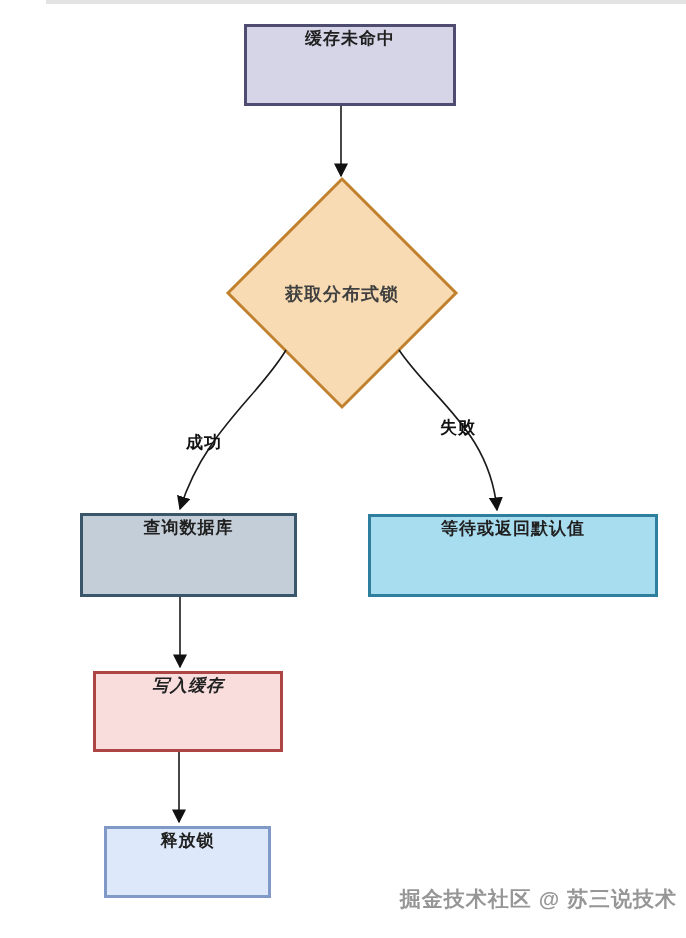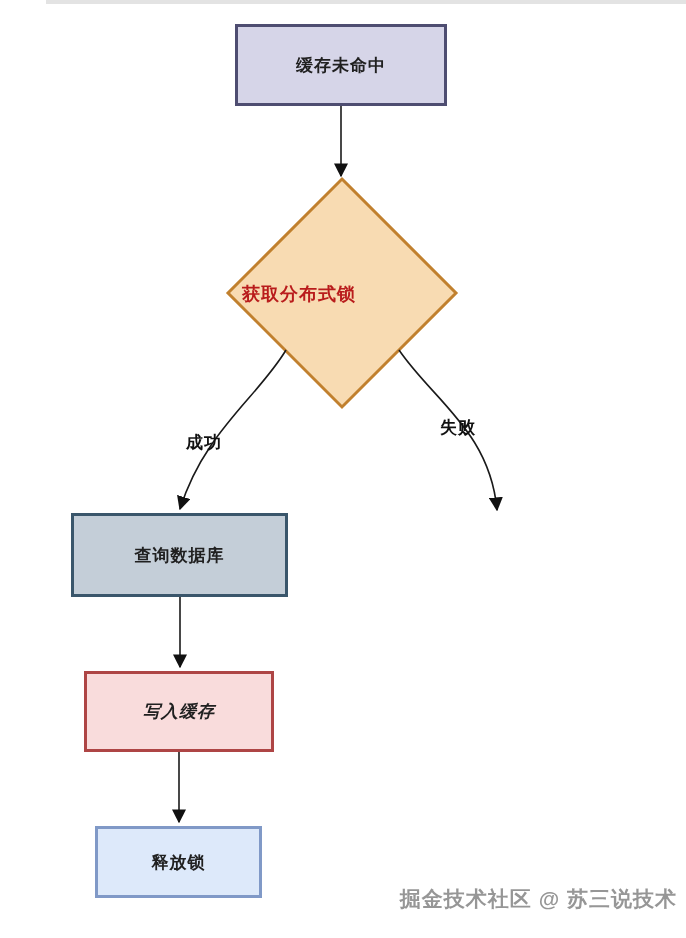--- a/index.html
+++ b/index.html
@@ -2,32 +2,32 @@
 <html><head>
 <meta charset="utf-8">
 <style>
   html,body{margin:0;padding:0;background:#f6f6f6;}
   .canvas{
     position:relative;width:686px;height:938px;background:#ffffff;
     font-family:"Liberation Sans","DejaVu Sans",sans-serif;overflow:hidden;
   }
   .top-strip{position:absolute;left:46px;right:0;top:0;height:4px;background:#e3e3e3;}
   .node{
-    position:absolute;display:flex;align-items:center;justify-content:center;
+    position:absolute;display:flex;align-items:flex-start;justify-content:center;
     box-sizing:border-box;font-size:17px;font-weight:600;color:#202020;
-    letter-spacing:1px;text-align:center;
+    letter-spacing:1px;text-align:center;margin-left:9px;
   }
   .node-cache-miss{left:235px;top:24px;width:212px;height:82px;background:#d6d5e8;border:3px solid #4e4d71;}
   .node-query-db{left:71px;top:513px;width:217px;height:84px;background:#c4ced8;border:3px solid #3a566b;}
   .node-wait-default{left:359px;top:514px;width:290px;height:83px;background:#a8ddf0;border:3px solid #2e7e9d;}
   .node-write-cache{left:84px;top:671px;width:190px;height:81px;background:#f9dcdc;border:3px solid #ae4545;font-style:italic;}
   .node-release-lock{left:95px;top:826px;width:167px;height:72px;background:#dde9fa;border:3px solid #8099c7;}
   .diamond-label{
-    position:absolute;left:242px;top:282px;width:200px;
-    font-size:18px;font-weight:600;color:#b91c1c;letter-spacing:1px;
+    position:absolute;left:242px;top:282px;width:200px;text-align:center;
+    font-size:18px;font-weight:600;color:#404040;letter-spacing:1px;
   }
   .edge-label{
     position:absolute;font-size:17px;font-weight:600;color:#111111;letter-spacing:1px;
   }
   .edge-label-success{left:186px;top:411px;margin-top:20px;}
   .edge-label-failure{left:440px;top:416px;}
   .svg-layer{position:absolute;left:0;top:0;width:686px;height:938px;}
   .watermark{
     position:absolute;right:9px;top:885px;font-size:21px;font-weight:700;
     color:#969696;letter-spacing:1px;white-space:nowrap;
@@ -67,20 +67,23 @@
 
   <div class="diamond-label">获取分布式锁</div>
 
   <div class="edge-label edge-label-success">成功</div>
   <div class="edge-label edge-label-failure">失败</div>
 
   <div class="node node-query-db">
     <span>查询数据库</span>
   </div>
 
+  <div class="node node-wait-default">
+    <span>等待或返回默认值</span>
+  </div>
 
   <div class="node node-write-cache">
     <span>写入缓存</span>
   </div>
 
   <div class="node node-release-lock">
     <span>释放锁</span>
   </div>
 
   <div class="watermark">掘金技术社区 @ 苏三说技术</div>

